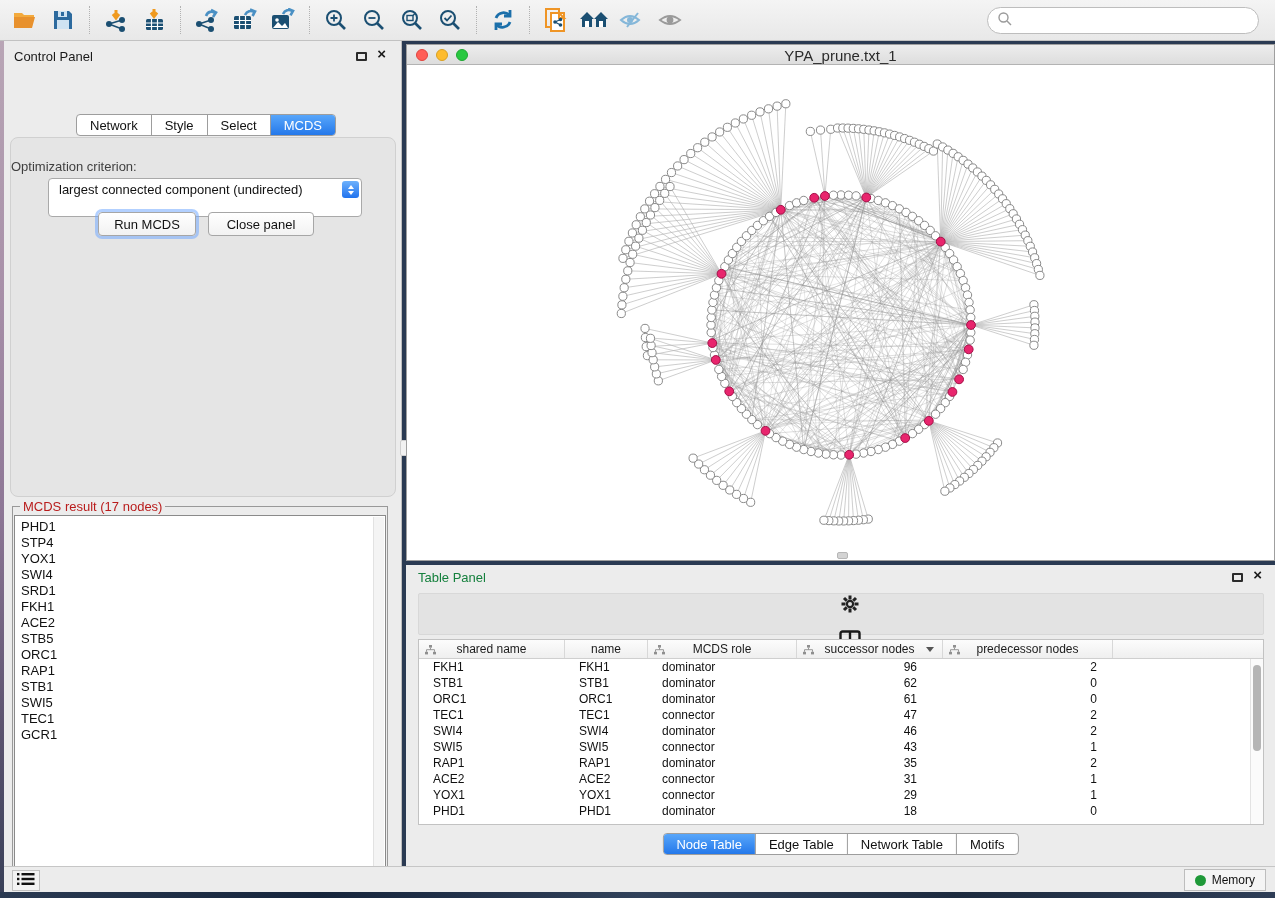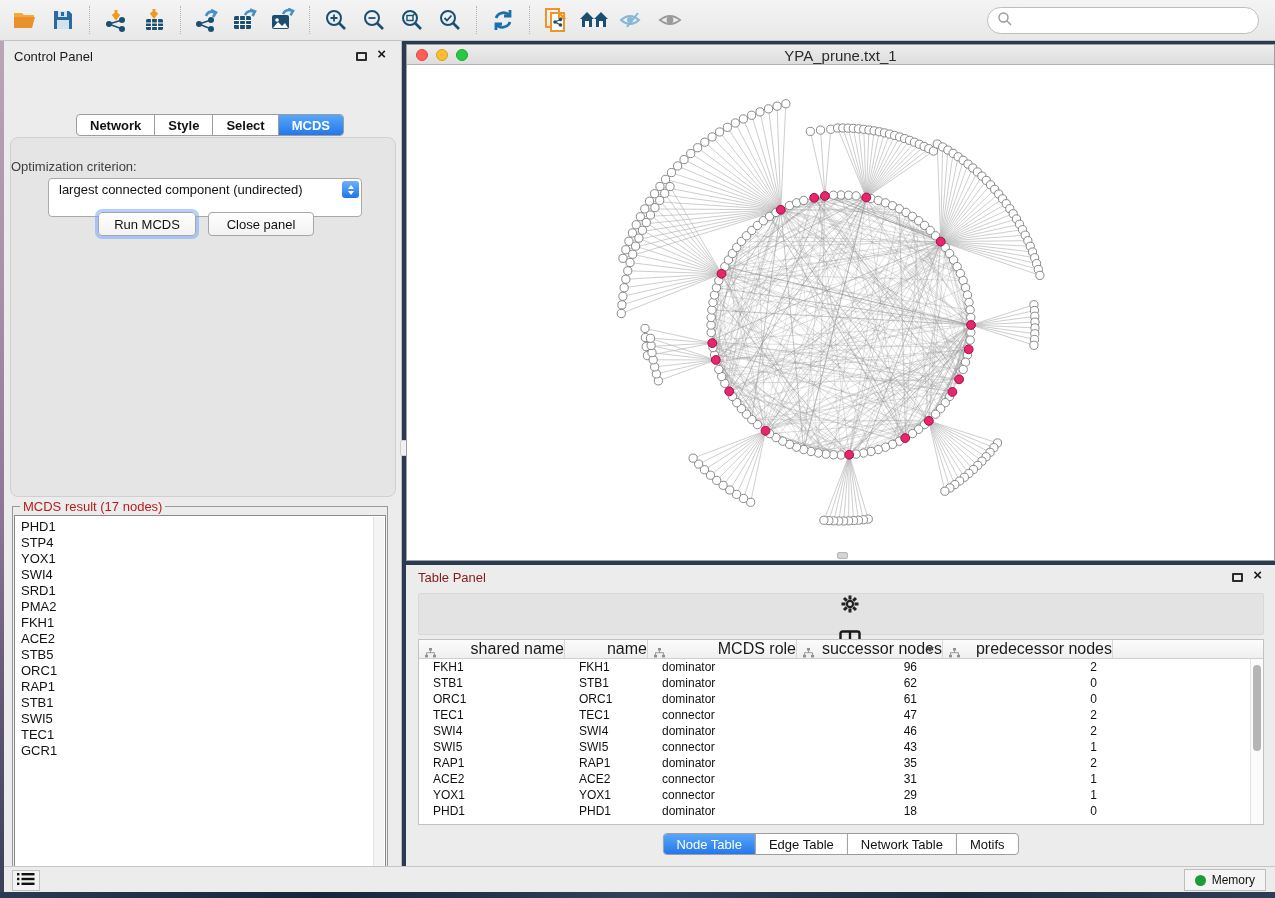--- a/index.html
+++ b/index.html
@@ -32,21 +32,21 @@
   .panel-title { position:absolute; left:10px; top:8px; font-size:13px; color:#1a1a1a; }
   .win-float { position:absolute; top:11px; width:11px; height:9px; border:2px solid #2b2b2b; border-radius:1px; }
   .win-close { position:absolute; top:4px; font-size:15px; font-weight:900; color:#1b1b1b; line-height:18px; }
   .cp-float { right:34px; } .cp-close { right:15px; }
 
   .seg { position:absolute; display:flex; height:22px; background:#fff;
     border:1px solid #9d9d9d; border-radius:4px; overflow:hidden; }
   .seg-item { padding:0 13px; line-height:21px; font-size:13px; color:#111; border-left:1px solid #9d9d9d; white-space:nowrap; }
   .seg-item:first-child { border-left:none; }
   .seg-item.active { background:linear-gradient(#58a6fa,#2478ea); color:#fff; }
-  .cp-tabs { left:72px; top:73px;font-weight:bold; }
+  .cp-tabs { left:72px; top:73px; }
 
   .cp-inner { position:absolute; left:6px; width:386px; top:96px; height:360px;
     background:#e5e5e5; border:1px solid #d0d0d0; border-radius:8px; }
   .opt-label { position:absolute; top:21px; width:100%; text-align:left; font-size:13px; color:#404040; }
   .opt-select { position:absolute; left:37px; right:33px; top:40px; height:39px; background:#fff;
     border:1px solid #a9a9a9; border-radius:4px; font-size:13px; line-height:21px; padding-left:10px; color:#111; }
   .opt-stepper { position:absolute; right:2px; top:2px; width:17px; height:17px; border-radius:3px;
     background:linear-gradient(#6db1fc,#2173ee); display:flex; flex-direction:column; align-items:center; justify-content:center; gap:2px; }
   .tri-up { width:0; height:0; border-left:3.5px solid transparent; border-right:3.5px solid transparent; border-bottom:4px solid #fff; }
   .tri-down { width:0; height:0; border-left:3.5px solid transparent; border-right:3.5px solid transparent; border-top:4px solid #fff; }
@@ -74,31 +74,31 @@
   .light.green { left:49px; background:#28c840; border:1px solid #1ea732;}
   .net-title { position:absolute; left:0; right:0; top:2px; text-align:center; font-size:15px; color:#2b2b2b; }
   .net-canvas { position:absolute; left:0; top:21px; }
   .net-grip { position:absolute; left:430px; bottom:1px; width:11px; height:7px; background:#d3d3d3; border:1px solid #b6b6b6; border-radius:2px; }
 
   
   .vsplit-handle { position:absolute; left:400px; top:440px; width:9px; height:16px; background:#f2f2f2; border:1px solid #cfcfcf; border-radius:2px; }
 
   
   .table-panel { position:absolute; left:406px; top:565px; width:869px; height:301px; background:#ececec; }
-  .tp-title { position:absolute; left:12px; top:5px; font-size:13px; color:#7f1d1d; }
+  .tp-title { position:absolute; left:12px; top:5px; font-size:13px; color:#15803d; }
   .tp-float { right:32px; top:8px; } .tp-close { right:13px; top:1px; }
   .tp-toolbar { position:absolute; left:12px; right:11px; top:28px; height:42px;
     background:#e3e3e3; border:1px solid #d8d8d8; border-radius:2px;
     display:flex; align-items:center; gap:16px; padding-left:18px;flex-direction:column; }
   .tp-icon { display:flex; align-items:center; justify-content:center; width:26px; height:26px; }
   .fx-label { font-family:"DejaVu Serif", serif; font-style:italic; font-size:18px; color:#ababab; }
 
   .tbl { position:absolute; left:12px; right:11px; top:74px; height:186px; background:#fff; border:1px solid #c2c2c2; }
   .tbl-header { display:flex; height:19px; background:linear-gradient(#fcfcfc,#efefef); border-bottom:1px solid #cfcfcf; }
-  .th { position:relative; display:flex; align-items:center; justify-content:flex-end; font-size:16px; color:#1b1b1b; border-right:1px solid #d8d8d8; }
+  .th { position:relative; display:flex; align-items:center; justify-content:center; font-size:12px; color:#1b1b1b; border-right:1px solid #d8d8d8; }
   .th .tree { position:absolute; left:6px; top:4px; }
   .th .sort { position:absolute; right:8px; top:7px; width:0; height:0; border-left:4px solid transparent; border-right:4px solid transparent; border-top:5px solid #555; }
   .tbl-body { position:relative; }
   .tr { display:flex; height:16px; align-items:center; }
   .td { font-size:12px; color:#111; white-space:nowrap; overflow:hidden; }
   .td.txt { padding-left:14px; }
   .td.num { text-align:right; }
   .tbl-scroll { position:absolute; right:0; top:19px; bottom:0; width:13px; background:#fbfbfb; border-left:1px solid #e3e3e3; }
   .tbl-thumb { position:absolute; left:2px; top:6px; width:8px; height:86px; background:#b5b5b5; border-radius:4px; }
 
@@ -311,21 +311,20 @@
 
   <fieldset class="mcds-fieldset">
     <legend>MCDS result (17 nodes)</legend>
     <div class="mcds-list">
       <div id="mcds-items">
           <div class="mcds-item">PHD1</div>
           <div class="mcds-item">STP4</div>
           <div class="mcds-item">YOX1</div>
           <div class="mcds-item">SWI4</div>
           <div class="mcds-item">SRD1</div>
-          <div class="mcds-item">PMA2</div>
           <div class="mcds-item">FKH1</div>
           <div class="mcds-item">ACE2</div>
           <div class="mcds-item">STB5</div>
           <div class="mcds-item">ORC1</div>
           <div class="mcds-item">RAP1</div>
           <div class="mcds-item">STB1</div>
           <div class="mcds-item">SWI5</div>
           <div class="mcds-item">TEC1</div>
           <div class="mcds-item">GCR1</div>
         </div>

